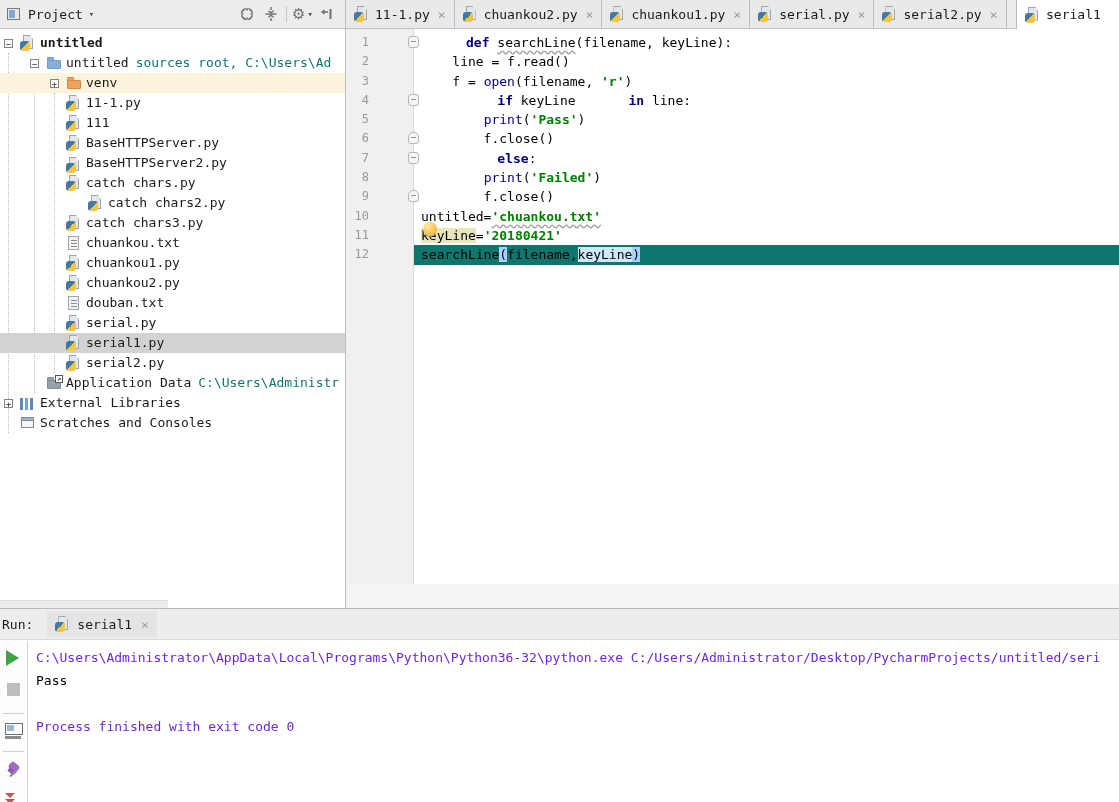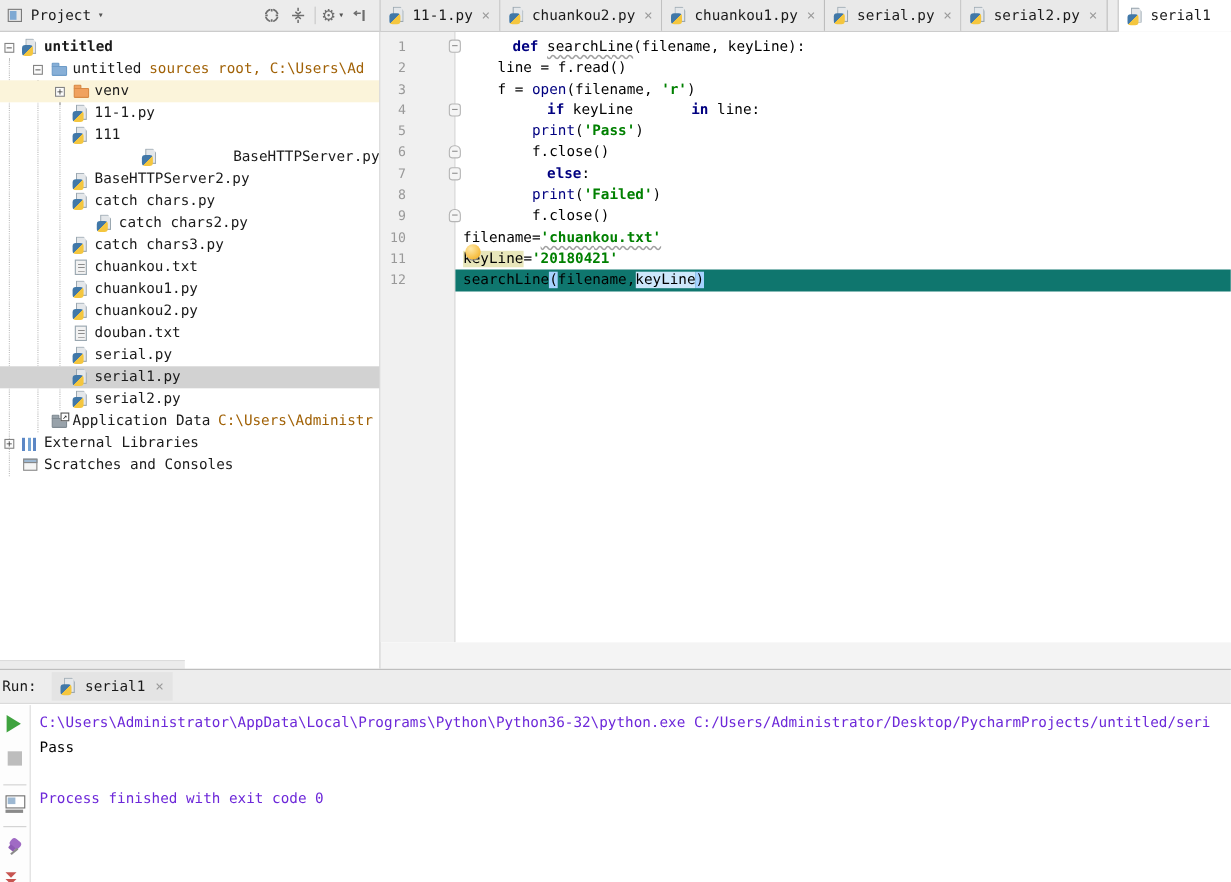--- a/index.html
+++ b/index.html
@@ -19,21 +19,21 @@
   .tab.active{background:#fff;height:29px;margin-left:auto;flex:none;width:118px;margin-right:-33px;
     border-left:1px solid #BDBDBD;}
 
   
   #project-panel{left:0;top:29px;width:345px;height:571px;background:#fff;overflow:hidden;}
   .tree-row{position:relative;height:20px;line-height:20px;display:flex;align-items:center;
     font-size:13px;color:#1a1a1a;white-space:pre;overflow:hidden;}
   .tree-row.selected{background:#D2D2D2;}
   .tree-row.hover{background:#FBF4DA;}
   .tree-label.bold{font-weight:bold;}
-  .tree-suffix{color:#a16207;margin-left:7px;}
+  .tree-suffix{color:#0f766e;margin-left:7px;}
   .exp-slot{width:16px;flex:none;display:flex;align-items:center;}
   .exp{width:9px;height:9px;border:1px solid #848484;background:#FCFCFC;font-size:9px;line-height:8px;
     text-align:center;color:#333;box-sizing:border-box;}
   .tree-icon{margin-right:4px;}
   .guide{position:absolute;width:0;border-left:1px dotted #BDBDBD;}
 
   #panel-bottom-strip{left:0;top:600px;width:168px;height:8px;background:#ECECEC;border-top:1px solid #DCDCDC;}
   #v-divider{left:345px;top:0;width:1px;height:608px;background:#BEBEBE;}
 
   
@@ -205,21 +205,21 @@
   <div id="project-panel" class="abs">
     <div class="guide" style="left:8px;top:24px;height:380px;"></div>
     <div class="guide" style="left:34px;top:44px;height:320px;"></div>
     <div class="guide" style="left:54px;top:64px;height:280px;"></div>
     <div id="tree" style="position:relative;padding-top:4px;">
         <div class="tree-row" style="padding-left: 4px;"><span class="exp-slot"><span class="exp">−</span></span><span class="ic ic-py tree-icon"></span><span class="tree-label bold">untitled</span></div>
         <div class="tree-row" style="padding-left: 30px;"><span class="exp-slot"><span class="exp">−</span></span><span class="ic ic-folder-blue tree-icon"></span><span class="tree-label">untitled</span><span class="tree-suffix">sources root, C:\Users\Ad</span></div>
         <div class="tree-row hover" style="padding-left: 50px;"><span class="exp-slot"><span class="exp">+</span></span><span class="ic ic-folder-orange tree-icon"></span><span class="tree-label">venv</span></div>
         <div class="tree-row" style="padding-left: 50px;"><span class="exp-slot"></span><span class="ic ic-py tree-icon"></span><span class="tree-label">11-1.py</span></div>
         <div class="tree-row" style="padding-left: 50px;"><span class="exp-slot"></span><span class="ic ic-py tree-icon"></span><span class="tree-label">111</span></div>
-        <div class="tree-row" style="padding-left: 50px; justify-content: space-between;"><span class="exp-slot"></span><span class="ic ic-py tree-icon"></span><span class="tree-label">BaseHTTPServer.py</span></div>
+        <div class="tree-row" style="padding-left: 50px;"><span class="exp-slot"></span><span class="ic ic-py tree-icon"></span><span class="tree-label">BaseHTTPServer.py</span></div>
         <div class="tree-row" style="padding-left: 50px; align-items: flex-end;"><span class="exp-slot"></span><span class="ic ic-py tree-icon"></span><span class="tree-label">BaseHTTPServer2.py</span></div>
         <div class="tree-row" style="padding-left: 50px;"><span class="exp-slot"></span><span class="ic ic-py tree-icon"></span><span class="tree-label">catch chars.py</span></div>
         <div class="tree-row" style="padding-left: 72px;"><span class="exp-slot"></span><span class="ic ic-py tree-icon"></span><span class="tree-label">catch chars2.py</span></div>
         <div class="tree-row" style="padding-left: 50px;"><span class="exp-slot"></span><span class="ic ic-py tree-icon"></span><span class="tree-label">catch chars3.py</span></div>
         <div class="tree-row" style="padding-left: 50px;"><span class="exp-slot"></span><span class="ic ic-txt tree-icon"></span><span class="tree-label">chuankou.txt</span></div>
         <div class="tree-row" style="padding-left: 50px;"><span class="exp-slot"></span><span class="ic ic-py tree-icon"></span><span class="tree-label">chuankou1.py</span></div>
         <div class="tree-row" style="padding-left: 50px;"><span class="exp-slot"></span><span class="ic ic-py tree-icon"></span><span class="tree-label">chuankou2.py</span></div>
         <div class="tree-row" style="padding-left: 50px;"><span class="exp-slot"></span><span class="ic ic-txt tree-icon"></span><span class="tree-label">douban.txt</span></div>
         <div class="tree-row" style="padding-left: 50px;"><span class="exp-slot"></span><span class="ic ic-py tree-icon"></span><span class="tree-label">serial.py</span></div>
         <div class="tree-row selected" style="padding-left: 50px;"><span class="exp-slot"></span><span class="ic ic-py tree-icon"></span><span class="tree-label">serial1.py</span></div>
@@ -252,21 +252,21 @@
     <div id="code-area">
         <div class="cl"><span class="tk-kw">def</span><span class="tk-p"> </span><span class="tk-wavy">searchLine</span><span class="tk-p">(filename, keyLine):</span></div>
         <div class="cl"><span class="tk-p">    line = f.read()</span></div>
         <div class="cl"><span class="tk-p">    f = </span><span class="tk-b">open</span><span class="tk-p">(filename, </span><span class="tk-s">'r'</span><span class="tk-p">)</span></div>
         <div class="cl"><span class="tk-p">    </span><span class="tk-kw">if</span><span class="tk-p"> keyLine </span><span class="tk-kw">in</span><span class="tk-p"> line:</span></div>
         <div class="cl"><span class="tk-p">        </span><span class="tk-b">print</span><span class="tk-p">(</span><span class="tk-s">'Pass'</span><span class="tk-p">)</span></div>
         <div class="cl"><span class="tk-p">        f.close()</span></div>
         <div class="cl"><span class="tk-p">    </span><span class="tk-kw">else</span><span class="tk-p">:</span></div>
         <div class="cl"><span class="tk-p">        </span><span class="tk-b">print</span><span class="tk-p">(</span><span class="tk-s">'Failed'</span><span class="tk-p">)</span></div>
         <div class="cl"><span class="tk-p">        f.close()</span></div>
-        <div class="cl"><span class="tk-p">filename=</span><span class="tk-swavy">'chuankou.txt'</span></div>
+        <div class="cl"><span class="tk-p">untitled=</span><span class="tk-swavy">'chuankou.txt'</span></div>
         <div class="cl"><span class="tk-tan">keyLine</span><span class="tk-p">=</span><span class="tk-s">'20180421'</span></div>
         <div class="cl cur"><span class="tk-p">searchLine</span><span class="tk-brace">(</span><span class="tk-p">filename,</span><span class="tk-usage">keyLine</span><span class="tk-brace">)</span></div>
       </div>
   </div>
   <div id="bulb" class="abs"></div>
   <div id="hsb-strip" class="abs"></div>
 
   <div id="run-panel" class="abs">
     <div id="run-header">
       <span style="margin-left:2px;">Run:</span>

